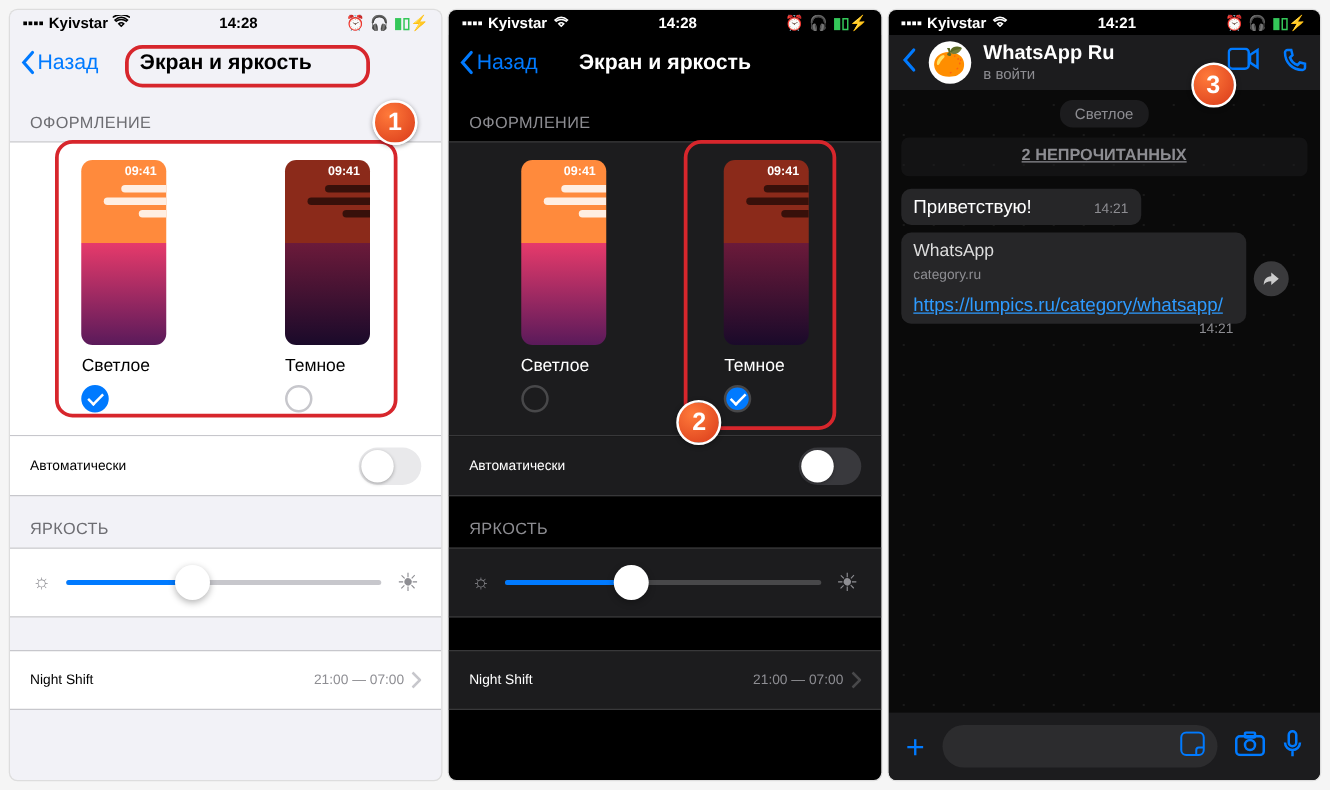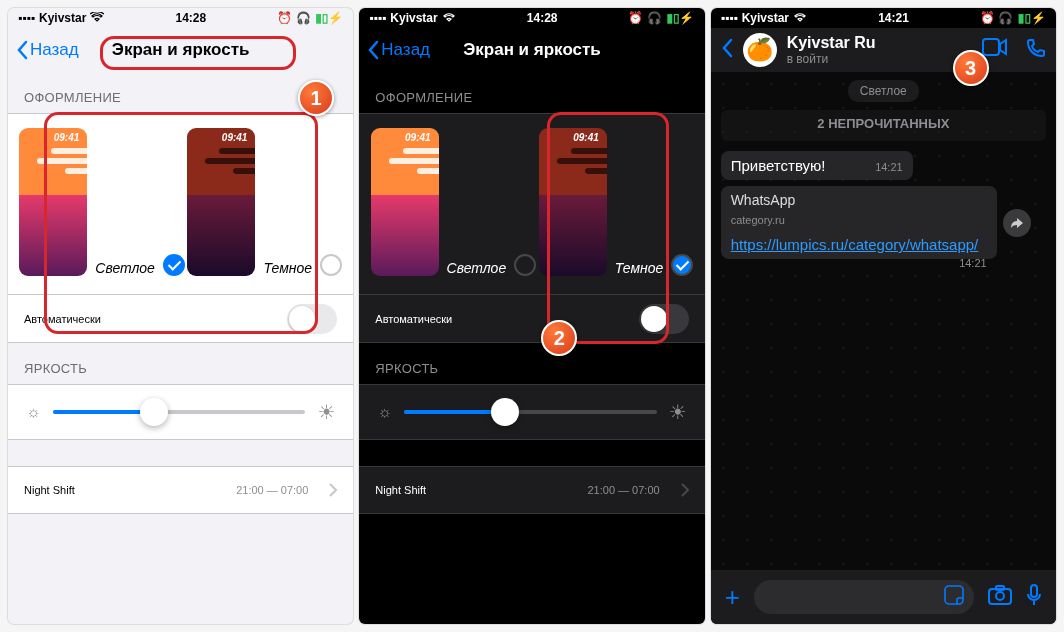--- a/index.html
+++ b/index.html
@@ -24,21 +24,21 @@
 
 
 .section-label { font-size: 13px; padding: 18px 16px 8px; letter-spacing: 0.3px; }
 .phone.light .section-label { color: #6d6d72; }
 .phone.dark .section-label { color: #8d8d92; }
 
 
 .appearance-box { padding: 14px 10px 18px; display: flex; justify-content: space-around; }
 .phone.light .appearance-box { background: #fff; border-top: 0.5px solid #c7c7cc; border-bottom: 0.5px solid #c7c7cc; }
 .phone.dark .appearance-box { background: #1c1c1e; border-top: 0.5px solid #38383a; border-bottom: 0.5px solid #38383a; }
-.theme-opt { display: flex; flex-direction: row; align-items: flex-end; gap: 8px; cursor: pointer; font-style: italic; }
+.theme-opt { display: flex; flex-direction: column; align-items: flex-start; gap: 8px; cursor: pointer; }
 .thumb { width: 68px; height: 148px; border-radius: 9px; position: relative; overflow: hidden; }
 .thumb.lightbg { background: linear-gradient(180deg,#ff8a3c 0,#ff8a3c 45%,#e63a6b 45%,#5a1a5a 100%); }
 .thumb.darkbg { background: linear-gradient(180deg,#8b2a1a 0,#8b2a1a 45%,#6b1a3a 45%,#1a0a2a 100%); }
 .thumb .t { position: absolute; top: 4px; right: 8px; font-size: 10px; color: #fff; font-weight: 600; }
 .thumb .bar { position: absolute; right: 0; height: 6px; border-radius: 3px 0 0 3px; }
 .thumb.lightbg .bar { background: #fff; opacity: 0.85; }
 .thumb.darkbg .bar { background: #000; opacity: 0.6; }
 .thumb .b1 { top: 20px; width: 36px; }
 .thumb .b2 { top: 30px; width: 50px; }
 .thumb .b3 { top: 40px; width: 22px; }
@@ -64,39 +64,39 @@
 .sun { color: #8e8e93; }
 .slider { flex: 1; height: 4px; background: #c7c7cc; border-radius: 2px; position: relative; }
 .phone.dark .slider { background: #48484a; }
 .slider-fill { position: absolute; height: 100%; background: #007aff; border-radius: 2px; }
 .slider-thumb { position: absolute; width: 28px; height: 28px; background: #fff; border-radius: 50%; top: -12px; box-shadow: 0 2px 6px rgba(0,0,0,0.3); }
 
 
 .row.ns { margin-top: 26px; }
 .phone.light .row.ns { border-top: 0.5px solid #c7c7cc; }
 .phone.dark .row.ns { border-top: 0.5px solid #38383a; }
-.ns-val { color: #8e8e93; display: flex; align-items: center; gap: 21px; }
+.ns-val { color: #8e8e93; display: flex; align-items: center; gap: 6px; }
 
 
 .anno { position: absolute; border: 3px solid #d7262c; border-radius: 14px; pointer-events: none; z-index: 5; }
 .badge { position: absolute; width: 36px; height: 36px; border-radius: 50%; background: radial-gradient(circle at 35% 30%, #ff7a3a, #d93a1a); border: 2px solid #fff; color: #fff; font-weight: 700; font-size: 20px; display: flex; align-items: center; justify-content: center; z-index: 6; box-shadow: 0 1px 4px rgba(0,0,0,0.4); }
 
 
 .wa-header { height: 44px; background: #1c1c1e; display: flex; align-items: center; padding: 0 10px; gap: 10px; }
 .wa-header .back2 { color: #007aff; }
 .avatar { width: 34px; height: 34px; border-radius: 50%; background: #fff; display: flex; align-items: center; justify-content: center; font-size: 22px; }
 .wa-title { flex: 1; }
 .wa-title .n { font-size: 16px; font-weight: 600; }
 .wa-title .s { font-size: 12px; color: #8d8d92; }
 .wa-icons { display: flex; gap: 18px; color: #007aff; }
 .wa-chat { background: #0a0a0a; background-image: radial-gradient(circle, #1a1a1a 1px, transparent 1px); background-size: 24px 24px; height: 498px; padding: 8px 10px; overflow: hidden; }
 .pill { background: #1c1c1e; color: #8d8d92; font-size: 12px; padding: 4px 12px; border-radius: 10px; display: inline-block; margin: 0 auto 8px; }
 .center { text-align: center; }
 .enc { background: #1c1c1e; color: #fad25a; font-size: 12px; padding: 8px 12px; border-radius: 8px; text-align: center; line-height: 1.4; margin-bottom: 10px; }
-.unread { color: #8d8d92; font-size: 13px; text-align: center; padding: 6px 0 10px; font-weight: 600; background: rgba(28,28,30,0.5); border-radius: 6px; margin-bottom: 10px; }
+.unread { color: #8d8d92; font-size: 13px; text-align: center; padding: 6px 0 10px; font-weight: 600; background: rgba(28,28,30,0.5); border-radius: 6px; margin-bottom: 10px; text-decoration: underline; }
 .msg { background: #262628; border-radius: 8px; padding: 6px 10px; margin-bottom: 6px; position: relative; max-width: 86%; font-size: 15px; }
 .msg .mt { display: inline; }
 .msg .ts { color: #8d8d92; font-size: 11px; float: right; margin-left: 10px; margin-top: 4px; }
 .msg.big .preview { color: #8d8d92; font-size: 13px; line-height: 1.4; margin-top: 4px; }
 .msg.big .site { color: #8d8d92; font-size: 11px; margin-top: 6px; }
 .msg.big .link { color: #2e9bff; text-decoration: underline; margin-top: 10px; display: block; word-break: break-all; font-size: 15px; }
 .fwd { position: absolute; right: -34px; top: 50%; transform: translateY(-50%); width: 28px; height: 28px; border-radius: 50%; background: #3a3a3c; display: flex; align-items: center; justify-content: center; color: #ccc; }
 .wa-input { height: 54px; background: #1c1c1e; display: flex; align-items: center; padding: 0 14px; gap: 14px; }
 .wa-input .field { flex: 1; height: 34px; background: #2c2c2e; border-radius: 17px; display: flex; align-items: center; justify-content: flex-end; padding-right: 10px; }
 .wa-input .ic { color: #007aff; }
@@ -296,21 +296,21 @@
   <div class="badge" style="top:42px;left:242px">3</div>
 
   <div class="wa-header">
     <span class="back2">
       <svg width="12" height="20" viewBox="0 0 12 20">
             <path d="M10 2L3 10l7 8" stroke="#007aff" stroke-width="2.5" fill="none" stroke-linecap="round"></path>
           </svg>
     </span>
     <div class="avatar">🍊</div>
     <div class="wa-title">
-      <div class="n">Kyivstar Ru</div>
+      <div class="n">WhatsApp Ru</div>
       <div class="s">в войти</div>
     </div>
     <div class="wa-icons">
       <span>
         <svg width="26" height="18" viewBox="0 0 26 18">
               <rect x="1" y="1" width="16" height="16" rx="3" stroke="#007aff" stroke-width="2" fill="none"></rect>
               <path d="M18 6l6-4v14l-6-4z" stroke="#007aff" stroke-width="2" fill="none"></path>
             </svg>
       </span>
       <span>

